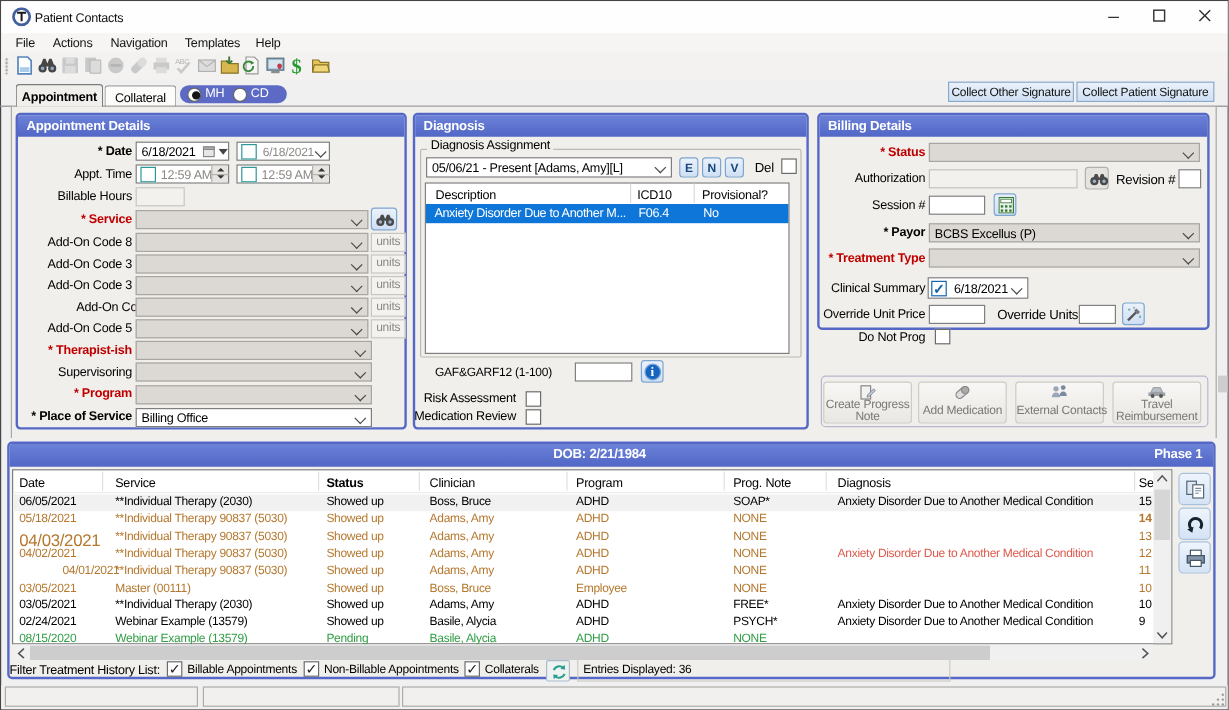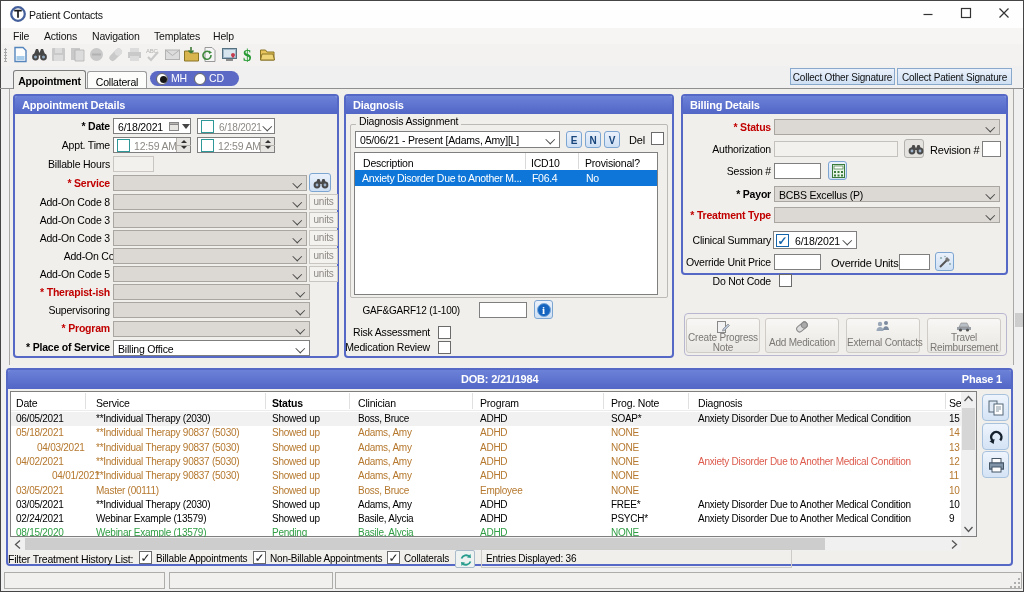--- a/index.html
+++ b/index.html
@@ -274,21 +274,21 @@
 <div class="panel" style="left:681px;top:94px;width:327px;height:181px;">
     <div class="phead">Billing Details</div>
   </div>
 <div class="lbl" style="left:620px;top:120.7px;width:151px;"><span class="red">* Status</span></div>
 <div class="lbl" style="left:620px;top:142.9px;width:151px;">Authorization</div>
 <div class="lbl" style="left:620px;top:165.4px;width:151px;">Session #</div>
 <div class="lbl" style="left:620px;top:188.2px;width:151px;"><b>* Payor</b></div>
 <div class="lbl" style="left:620px;top:209.1px;width:151px;"><span class="red">* Treatment Type</span></div>
 <div class="lbl" style="left:620px;top:233.6px;width:151px;">Clinical Summary</div>
 <div class="lbl" style="left:620px;top:256.1px;width:151px;">Override Unit Price</div>
-<div class="lbl" style="left:620px;top:274.7px;width:151px;">Do Not Code</div>
+<div class="lbl" style="left:620px;top:274.7px;width:151px;">Do Not Prog</div>
 <div class="combo" style="left:774px;top:119px;width:226px;height:16px;">
     <span class="chev" style="left:212px;top:4px;"></span>
   </div>
 <div class="abs" style="left:774px;top:141px;width:124px;height:16px;background:#f3f1ee;border:1px solid #c5c2be;"></div>
 <div class="sbtn" style="left:904px;top:139px;width:20px;height:19px;background:#e5e3df;border:1px solid #b3b1ad;">
     <svg class="abs" style="left:3px;top:3px" width="16" height="12" viewBox="0 0 16 12">
       <circle cx="4" cy="8" r="3.4" fill="#4a4a4a"></circle>
       <circle cx="12" cy="8" r="3.4" fill="#4a4a4a"></circle>
       <path d="M2.5 7L4.5 2h2L8 5.5 9.5 2h2L13.5 7z" fill="#4a4a4a"></path>
       <circle cx="4" cy="8" r="1.4" fill="#9db3cc"></circle>
@@ -407,22 +407,22 @@
 <span class="abs" style="left:480px;top:413.0px;font-size:10px;letter-spacing:-0.25px;color:#000;">ADHD</span>
 <span class="abs" style="left:611px;top:413.0px;font-size:10px;letter-spacing:-0.25px;color:#000;">SOAP*</span>
 <span class="abs" style="left:698px;top:413.0px;font-size:10px;letter-spacing:-0.25px;color:#000;">Anxiety Disorder Due to Another Medical Condition</span>
 <span class="abs" style="left:949px;top:413.0px;font-size:10px;letter-spacing:-0.25px;color:#000;">15</span>
 <span class="abs" style="left:16px;top:427.3px;font-size:10px;letter-spacing:-0.25px;color:#b5782e;">05/18/2021</span>
 <span class="abs" style="left:96px;top:427.3px;font-size:10px;letter-spacing:-0.25px;color:#b5782e;">**Individual Therapy 90837 (5030)</span>
 <span class="abs" style="left:272px;top:427.3px;font-size:10px;letter-spacing:-0.25px;color:#b5782e;">Showed up</span>
 <span class="abs" style="left:358px;top:427.3px;font-size:10px;letter-spacing:-0.25px;color:#b5782e;">Adams, Amy</span>
 <span class="abs" style="left:480px;top:427.3px;font-size:10px;letter-spacing:-0.25px;color:#b5782e;">ADHD</span>
 <span class="abs" style="left:611px;top:427.3px;font-size:10px;letter-spacing:-0.25px;color:#b5782e;">NONE</span>
-<span class="abs" style="left:949px;top:427.3px;font-size:10px;letter-spacing:-0.25px;color:#b5782e;">14</span>
-<span class="abs" style="left:16px;top:441.6px;font-size:10px;letter-spacing:-0.25px;color:#b5782e;margin-left:21px;">04/03/2021</span>
+<span class="abs" style="left:949px;top:427.3px;font-size:10px;letter-spacing:-0.25px;color:#b5782e;font-weight:bold;">14</span>
+<span class="abs" style="left:16px;top:441.6px;font-size:14px;letter-spacing:-0.25px;color:#b5782e;">04/03/2021</span>
 <span class="abs" style="left:96px;top:441.6px;font-size:10px;letter-spacing:-0.25px;color:#b5782e;">**Individual Therapy 90837 (5030)</span>
 <span class="abs" style="left:272px;top:441.6px;font-size:10px;letter-spacing:-0.25px;color:#b5782e;">Showed up</span>
 <span class="abs" style="left:358px;top:441.6px;font-size:10px;letter-spacing:-0.25px;color:#b5782e;">Adams, Amy</span>
 <span class="abs" style="left:480px;top:441.6px;font-size:10px;letter-spacing:-0.25px;color:#b5782e;">ADHD</span>
 <span class="abs" style="left:611px;top:441.6px;font-size:10px;letter-spacing:-0.25px;color:#b5782e;">NONE</span>
 <span class="abs" style="left:949px;top:441.6px;font-size:10px;letter-spacing:-0.25px;color:#b5782e;">13</span>
 <span class="abs" style="left:16px;top:455.9px;font-size:10px;letter-spacing:-0.25px;color:#b5782e;">04/02/2021</span>
 <span class="abs" style="left:96px;top:455.9px;font-size:10px;letter-spacing:-0.25px;color:#b5782e;">**Individual Therapy 90837 (5030)</span>
 <span class="abs" style="left:272px;top:455.9px;font-size:10px;letter-spacing:-0.25px;color:#b5782e;">Showed up</span>
 <span class="abs" style="left:358px;top:455.9px;font-size:10px;letter-spacing:-0.25px;color:#b5782e;">Adams, Amy</span>

